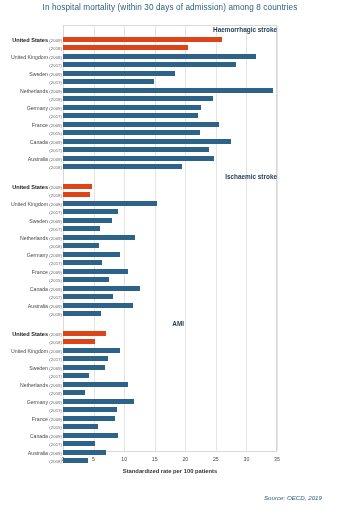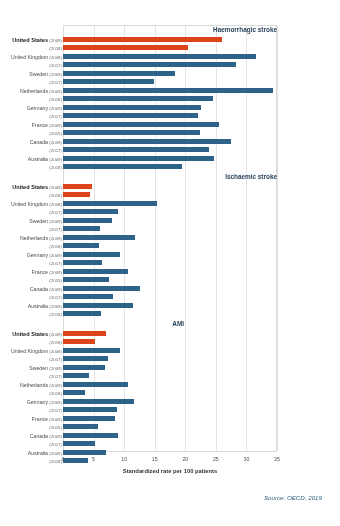--- a/index.html
+++ b/index.html
@@ -156,20 +156,21 @@
     font-size: 6.2px;
     font-style: italic;
     color: #2e5f7d;
   }
 </style>
 </head>
 <body>
 
 <div id="page">
 
+  <div class="chart-title">In hospital mortality (within 30 days of admission) among 8 countries</div>
 
   <div class="plot-frame" id="plot-frame">
       <div class="gridline" style="left: 29.5714px;"></div>
       <div class="gridline" style="left: 60.1429px;"></div>
       <div class="gridline" style="left: 90.7143px;"></div>
       <div class="gridline" style="left: 121.286px;"></div>
       <div class="gridline" style="left: 151.857px;"></div>
       <div class="gridline" style="left: 182.429px;"></div>
       <div class="gridline" style="left: 213px;"></div>
     </div>

